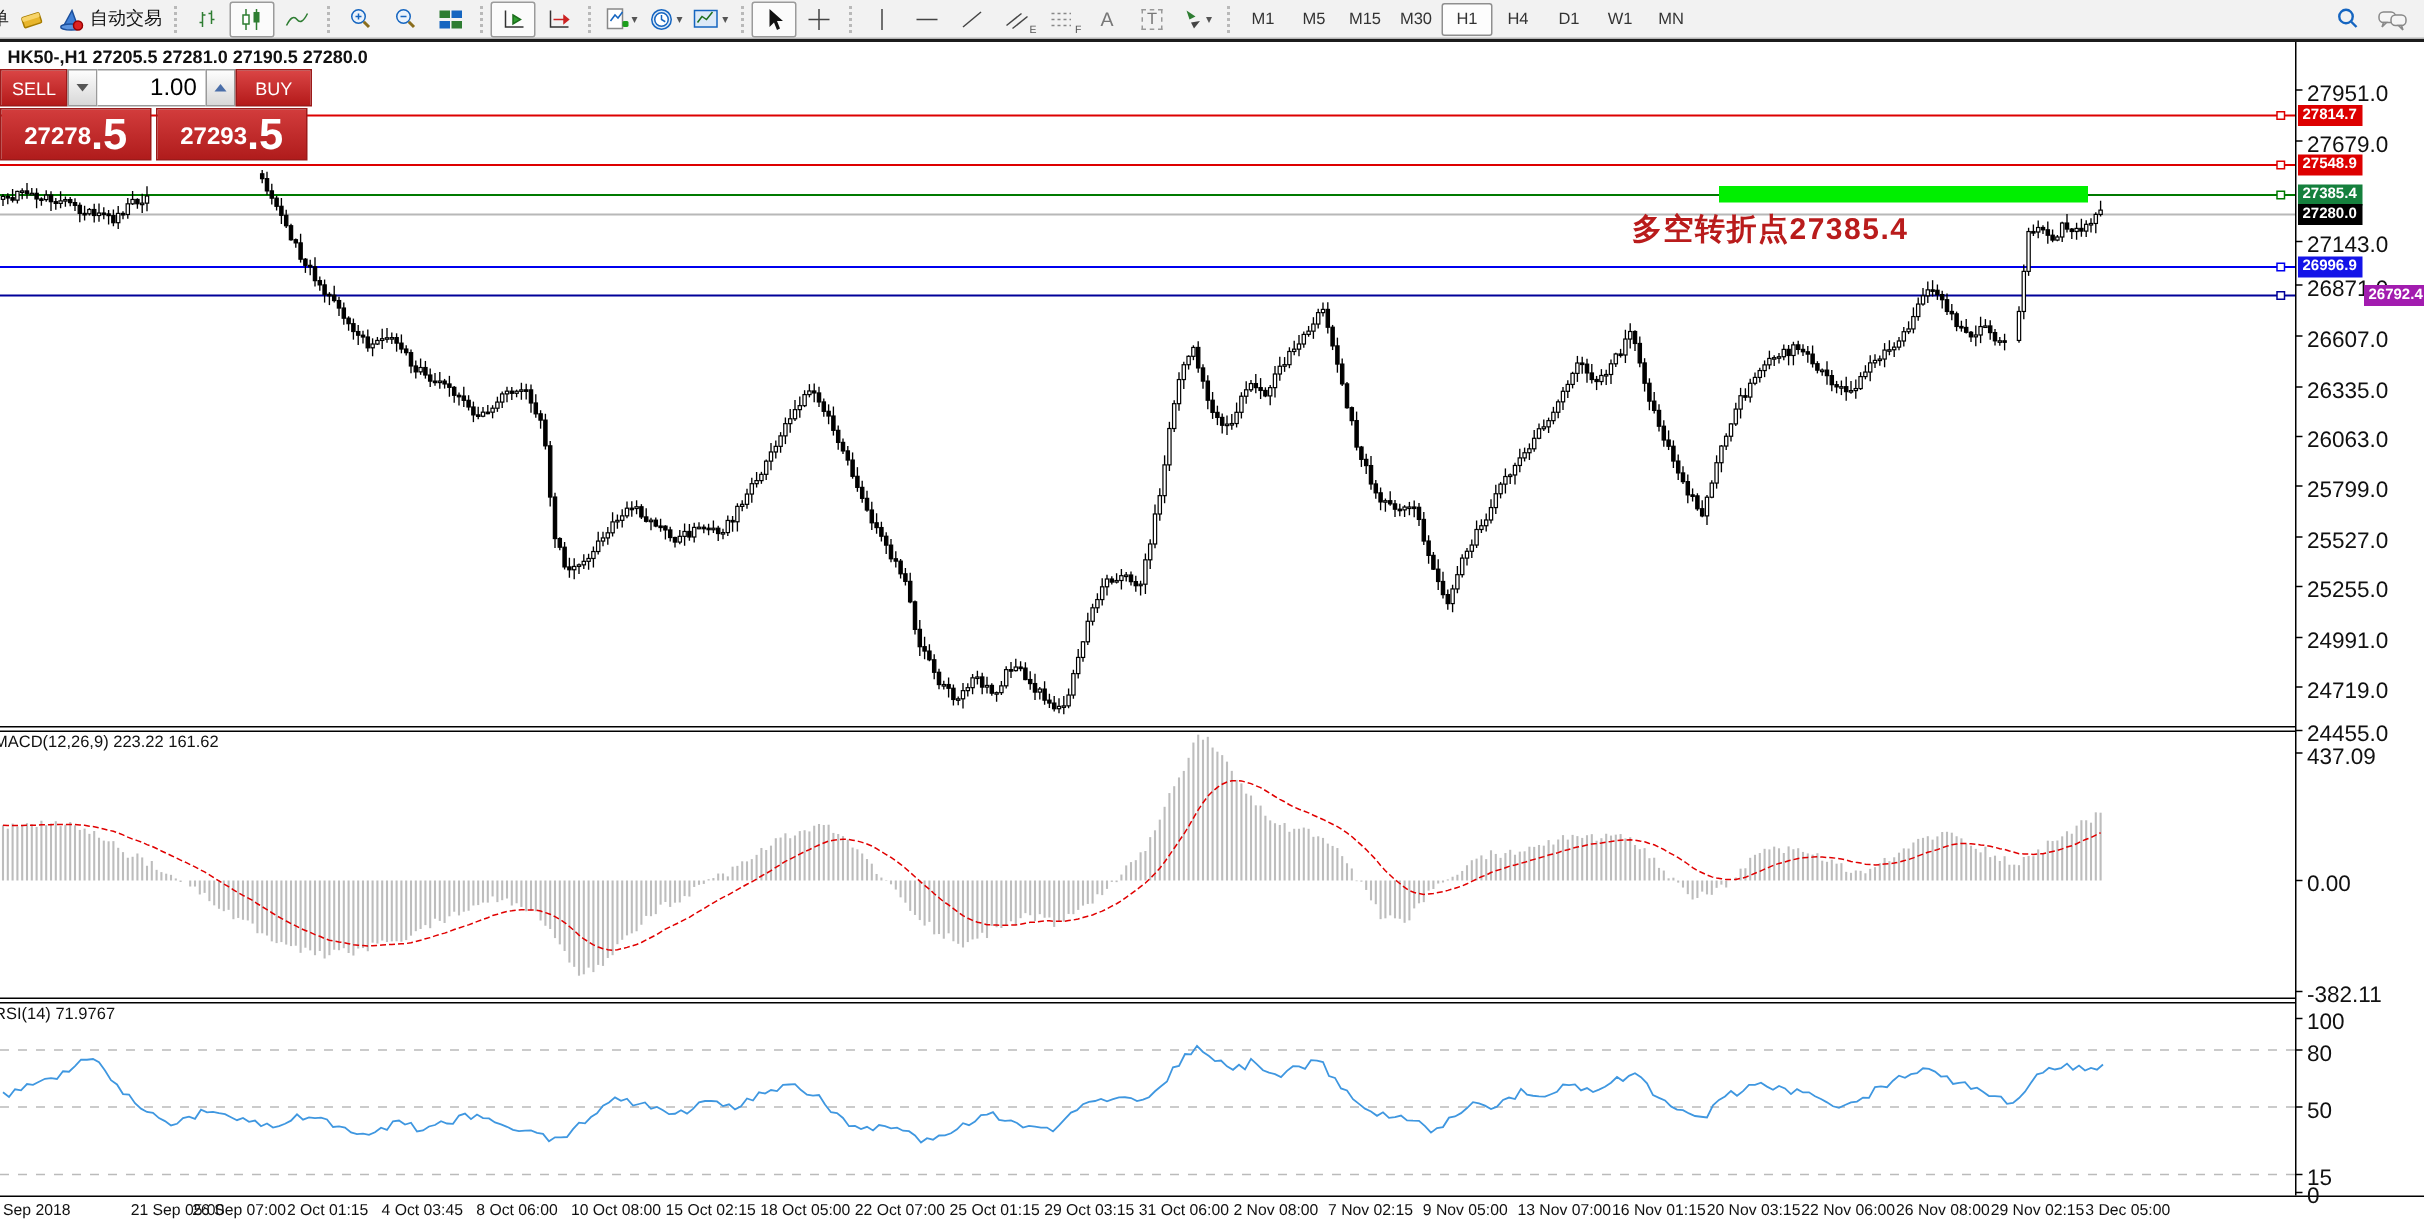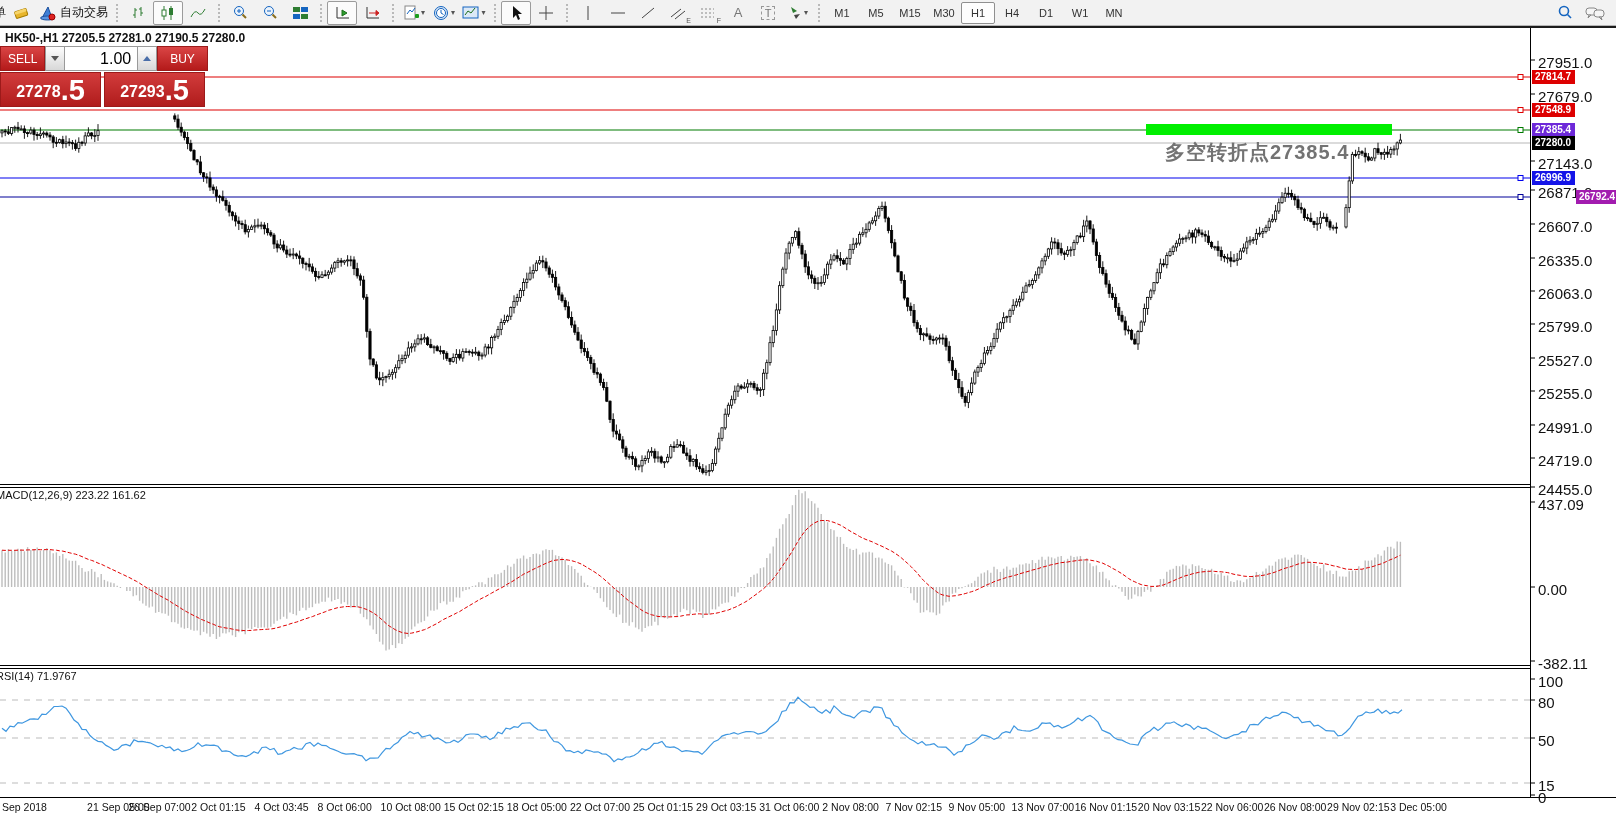--- a/index.html
+++ b/index.html
@@ -1558,21 +1558,21 @@
   </svg>
 
 <div class="pane-sep" style="top:484px;"></div>
 <div class="pane-sep" style="top:665px;"></div>
 <div class="bottom-frame"></div>
 <div class="axis-vline"></div>
 
 <div class="chart-title">HK50-,H1 27205.5 27281.0 27190.5 27280.0</div>
 <div class="ind-label" style="left:-4px;top:489px;">MACD(12,26,9) 223.22 161.62</div>
 <div class="ind-label" style="left:-4px;top:670px;">RSI(14) 71.9767</div>
-<div class="annotation" id="annotation" style="left: 1165px; top: 139px; color: #737373;">多空转折点27385.4</div>
+<div class="annotation" id="annotation" style="left: 1088px; top: 139px; color: #b91c1c;">多空转折点27385.4</div>
 
 <div class="ocp">
   <div class="ocp-row">
     <div class="ocp-sell">SELL</div>
     <div class="spinbtn">
         <span class="tri-dn"></span>
       </div>
     <input class="ocp-vol" value="1.00" style="">
     <div class="spinbtn">
         <span class="tri-up"></span>
@@ -1600,21 +1600,21 @@
     <div class="axlabel" style="top: 251.5px;">26335.0</div>
     <div class="axlabel" style="top: 284.5px;">26063.0</div>
     <div class="axlabel" style="top: 317.5px;">25799.0</div>
     <div class="axlabel" style="top: 351.5px;">25527.0</div>
     <div class="axlabel" style="top: 384.5px;">25255.0</div>
     <div class="axlabel" style="top: 418.5px;">24991.0</div>
     <div class="axlabel" style="top: 451.5px;">24719.0</div>
     <div class="axlabel" style="top: 480.5px;">24455.0</div>
     <div class="badge" style="top: 70px; background: rgb(221, 0, 0);">27814.7</div>
     <div class="badge" style="top: 103px; background: rgb(221, 0, 0);">27548.9</div>
-    <div class="badge" style="top: 123px; background: #6d28d9;">27385.4</div>
+    <div class="badge" style="top: 123px; background: #15803d;">27385.4</div>
     <div class="badge" style="top: 136px; background: rgb(0, 0, 0);">27280.0</div>
     <div class="badge" style="top: 171px; background: rgb(20, 20, 232);">26996.9</div>
     <div class="badge" style="top: 190px; background: #a21caf; margin-left: 44px;">26792.4</div>
     <div class="axlabel" style="top: 495.5px;">437.09</div>
     <div class="axlabel" style="top: 580.5px;">0.00</div>
     <div class="axlabel" style="top: 654.5px;">-382.11</div>
     <div class="axlabel" style="top: 672.5px;">100</div>
     <div class="axlabel" style="top: 693.5px;">80</div>
     <div class="axlabel" style="top: 731.5px;">50</div>
     <div class="axlabel" style="top: 776.5px;">15</div>

